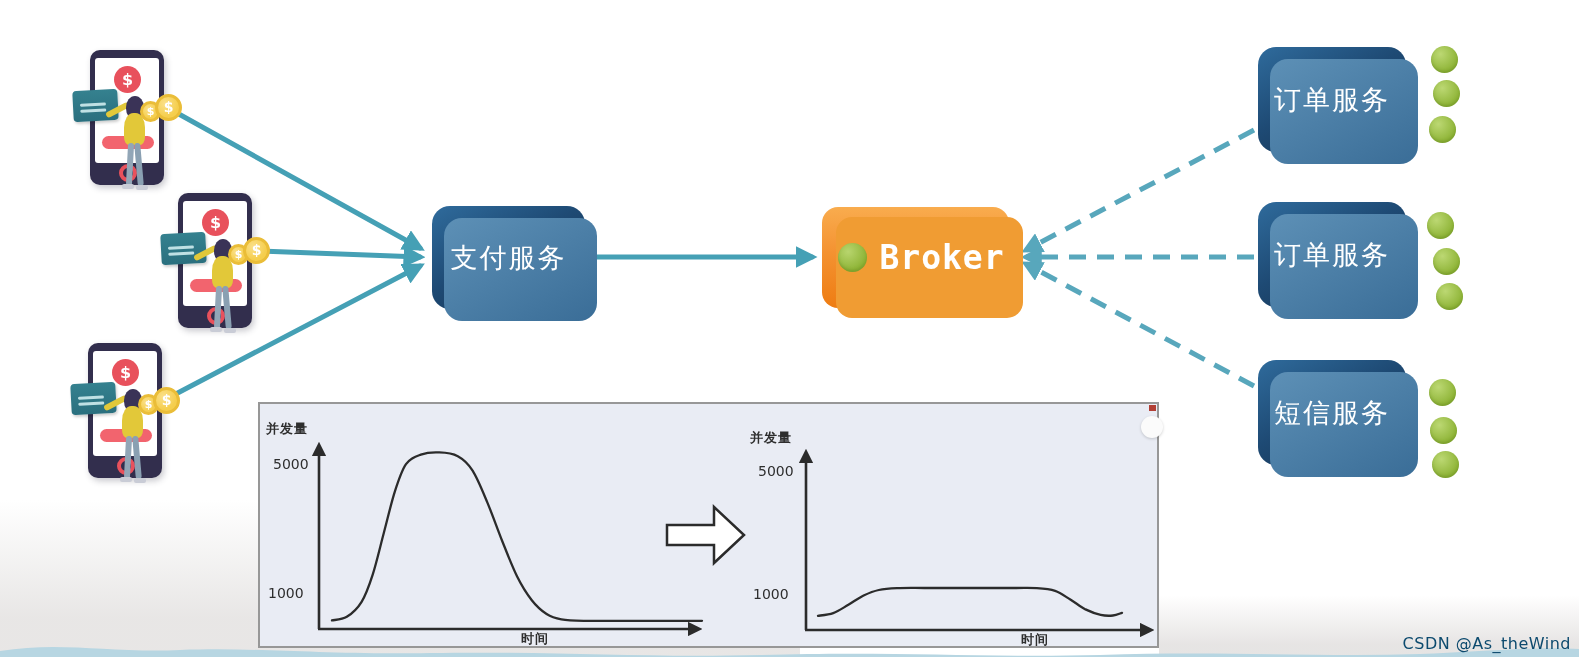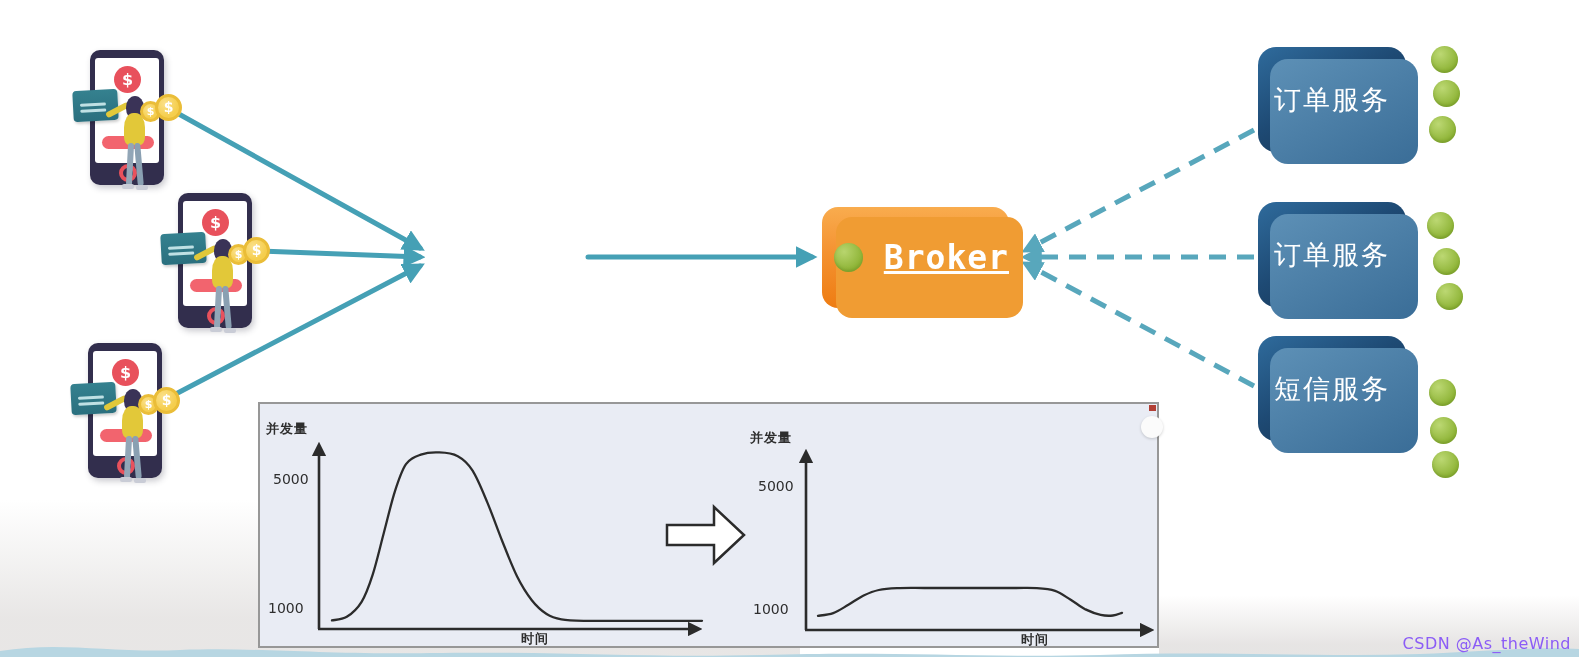--- a/index.html
+++ b/index.html
@@ -40,42 +40,42 @@
   .coin.small{left:50px;top:51px;width:21px;height:21px;font-size:11px;line-height:15px;}
   .coin.big{left:65px;top:44px;width:27px;height:27px;font-size:14px;line-height:21px;}
 
   
   .nbox{position:absolute;border-radius:18px;display:flex;align-items:center;justify-content:center;z-index:4;
     color:#fff;font-size:27px;letter-spacing:2px;font-weight:500;}
   .nbox.blue{background:linear-gradient(150deg,#2f6b9c 0%,#1e4a74 45%,#132c48 100%);text-align:right;}
   .nbox.blue::before{content:"";position:absolute;left:12px;top:12px;width:100%;height:100%;
     background:linear-gradient(150deg,#5d90b6,#3a6d97);border-radius:18px;z-index:-1;}
   .nbox.orange{background:linear-gradient(180deg,#f9ac4e 0%,#f49231 45%,#ee7c12 100%);border-radius:16px;
-    justify-content:space-between;padding-left:12px;box-sizing:border-box;text-decoration:underline;}
+    justify-content:center;padding-left:12px;box-sizing:border-box;}
   .nbox.orange::before{content:"";position:absolute;left:14px;top:10px;width:100%;height:100%;
     background:#f09c33;border-radius:16px;z-index:-1;}
   .broker-label{font-family:"DejaVu Sans Mono","Liberation Mono",monospace;font-size:33px;font-weight:bold;letter-spacing:1px;margin-left:12px;}
   .gdot{position:absolute;border-radius:50%;width:27px;height:27px;z-index:4;
     background:radial-gradient(circle at 35% 30%,#bcd873,#8db335 72%);box-shadow:inset 0 -2px 3px rgba(90,120,30,.35);}
   .broker-dot{position:relative;width:29px;height:29px;border-radius:50%;flex:0 0 auto;
     background:radial-gradient(circle at 35% 30%,#b8d56e,#8db335 70%);box-shadow:inset 0 -2px 3px rgba(90,120,30,.35);}
 
   
   .panel{position:absolute;left:258px;top:402px;width:901px;height:246px;background:#e9ecf4;
     border:2px solid #979797;box-sizing:border-box;z-index:3;}
   .panel svg{position:absolute;left:0;top:0;}
   .clabel{position:absolute;color:#2e2e2e;z-index:2;}
   .clabel.yl{font-size:13px;font-weight:bold;letter-spacing:1px;}
-  .clabel.tick{font-size:14px;margin-top:15px;}
+  .clabel.tick{font-size:14px;}
   .clabel.xl{font-size:13px;font-weight:bold;width:60px;text-align:center;letter-spacing:1px;}
   .corner-mark{position:absolute;right:1px;top:1px;width:7px;height:6px;background:#b23f35;z-index:3;}
   .corner-circle{position:absolute;right:-6px;top:12px;width:22px;height:22px;border-radius:50%;background:#fbfbfb;
     box-shadow:0 1px 3px rgba(0,0,0,.18);z-index:3;}
 
-  .watermark{position:absolute;right:8px;bottom:4px;color:#8b5cf6;font-size:16px;z-index:5;letter-spacing:.5px;}
+  .watermark{position:absolute;right:8px;bottom:4px;color:#0c4a6e;font-size:16px;z-index:5;letter-spacing:.5px;}
 </style>
 </head>
 <body>
 
 <div id="stage">
 
   <div class="bl-fade"></div>
   <div class="br-fade"></div>
   <svg class="wave-svg" viewBox="0 0 1579 26">
     <path d="M0,20 C60,10 110,22 180,19 C260,16 320,24 430,22 C560,20 640,27 760,24
@@ -160,33 +160,36 @@
     <div class="hair"></div>
     <div class="body"></div>
     <div class="leg1"></div>
     <div class="leg2"></div>
     <div class="shoe1"></div>
     <div class="shoe2"></div>
     <div class="coin small">$</div>
     <div class="coin big">$</div>
   </div>
 
+  <div class="nbox blue" style="left:432px;top:206px;width:153px;height:103px">
+    <span>支付服务</span>
+  </div>
 
   <div class="nbox orange" style="left:822px;top:207px;width:187px;height:101px">
     <span class="broker-dot"></span>
     <span class="broker-label">Broker</span>
   </div>
 
   <div class="nbox blue" style="left:1258px;top:47px;width:148px;height:105px">
     <span>订单服务</span>
   </div>
   <div class="nbox blue" style="left:1258px;top:202px;width:148px;height:105px">
     <span>订单服务</span>
   </div>
-  <div class="nbox blue" style="left:1258px;top:336px;width:148px;height:105px">
+  <div class="nbox blue" style="left:1258px;top:360px;width:148px;height:105px">
     <span>短信服务</span>
   </div>
 
   <div class="gdot" style="left:1431px;top:46px"></div>
   <div class="gdot" style="left:1433px;top:80px"></div>
   <div class="gdot" style="left:1429px;top:116px"></div>
   <div class="gdot" style="left:1427px;top:212px"></div>
   <div class="gdot" style="left:1433px;top:248px"></div>
   <div class="gdot" style="left:1436px;top:283px"></div>
   <div class="gdot" style="left:1429px;top:379px"></div>

